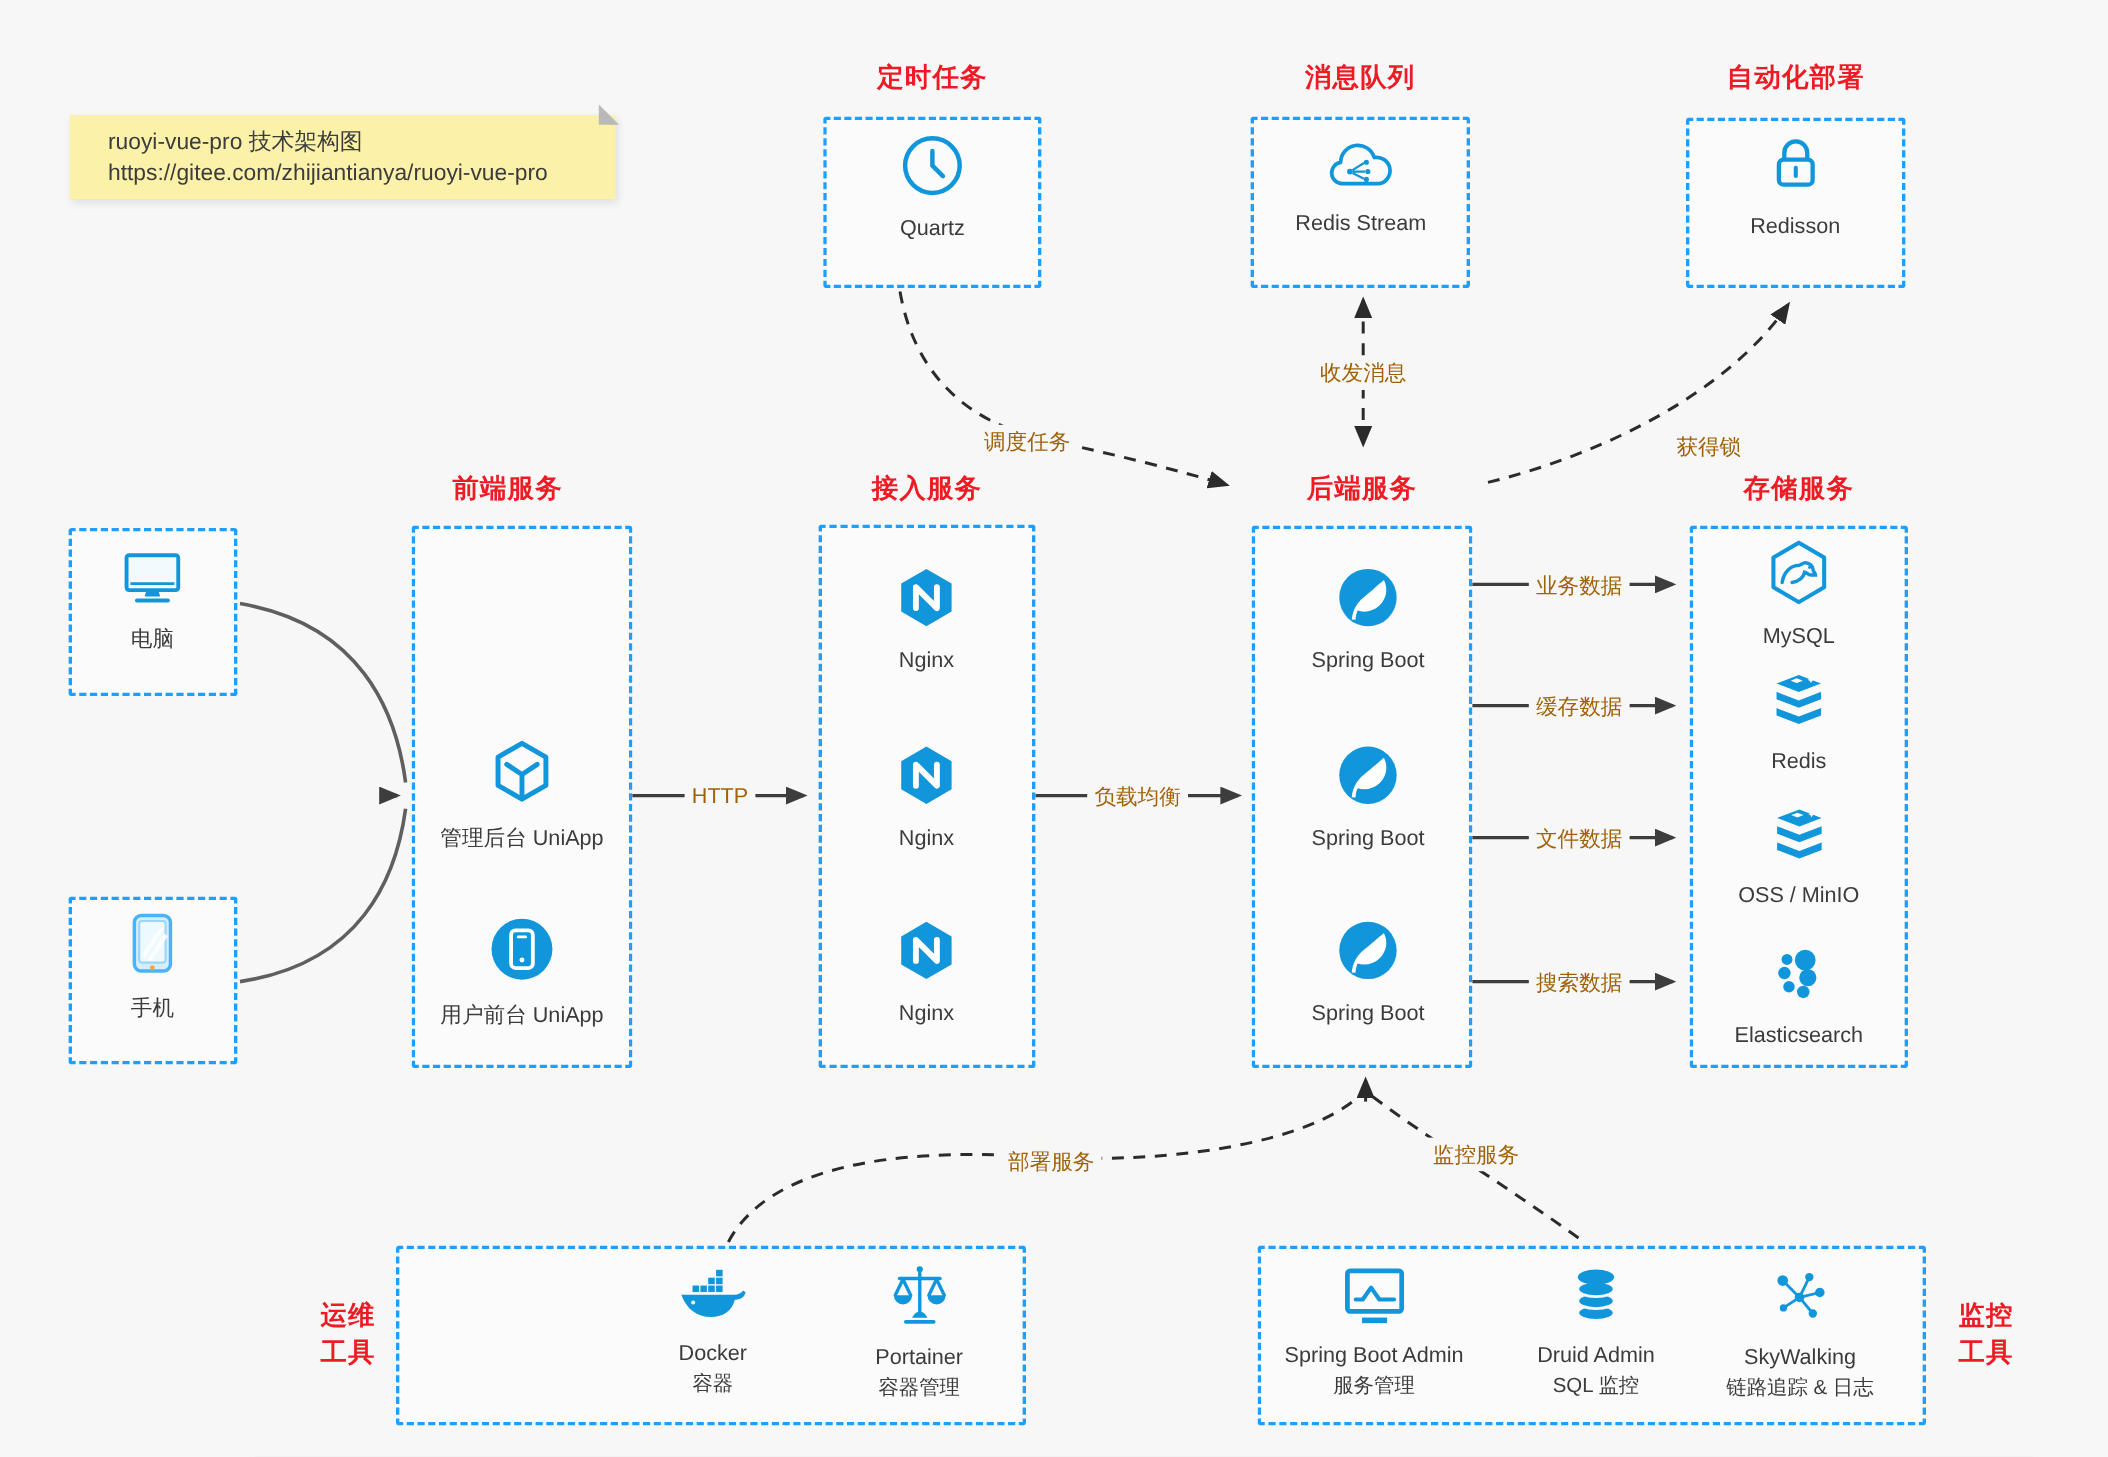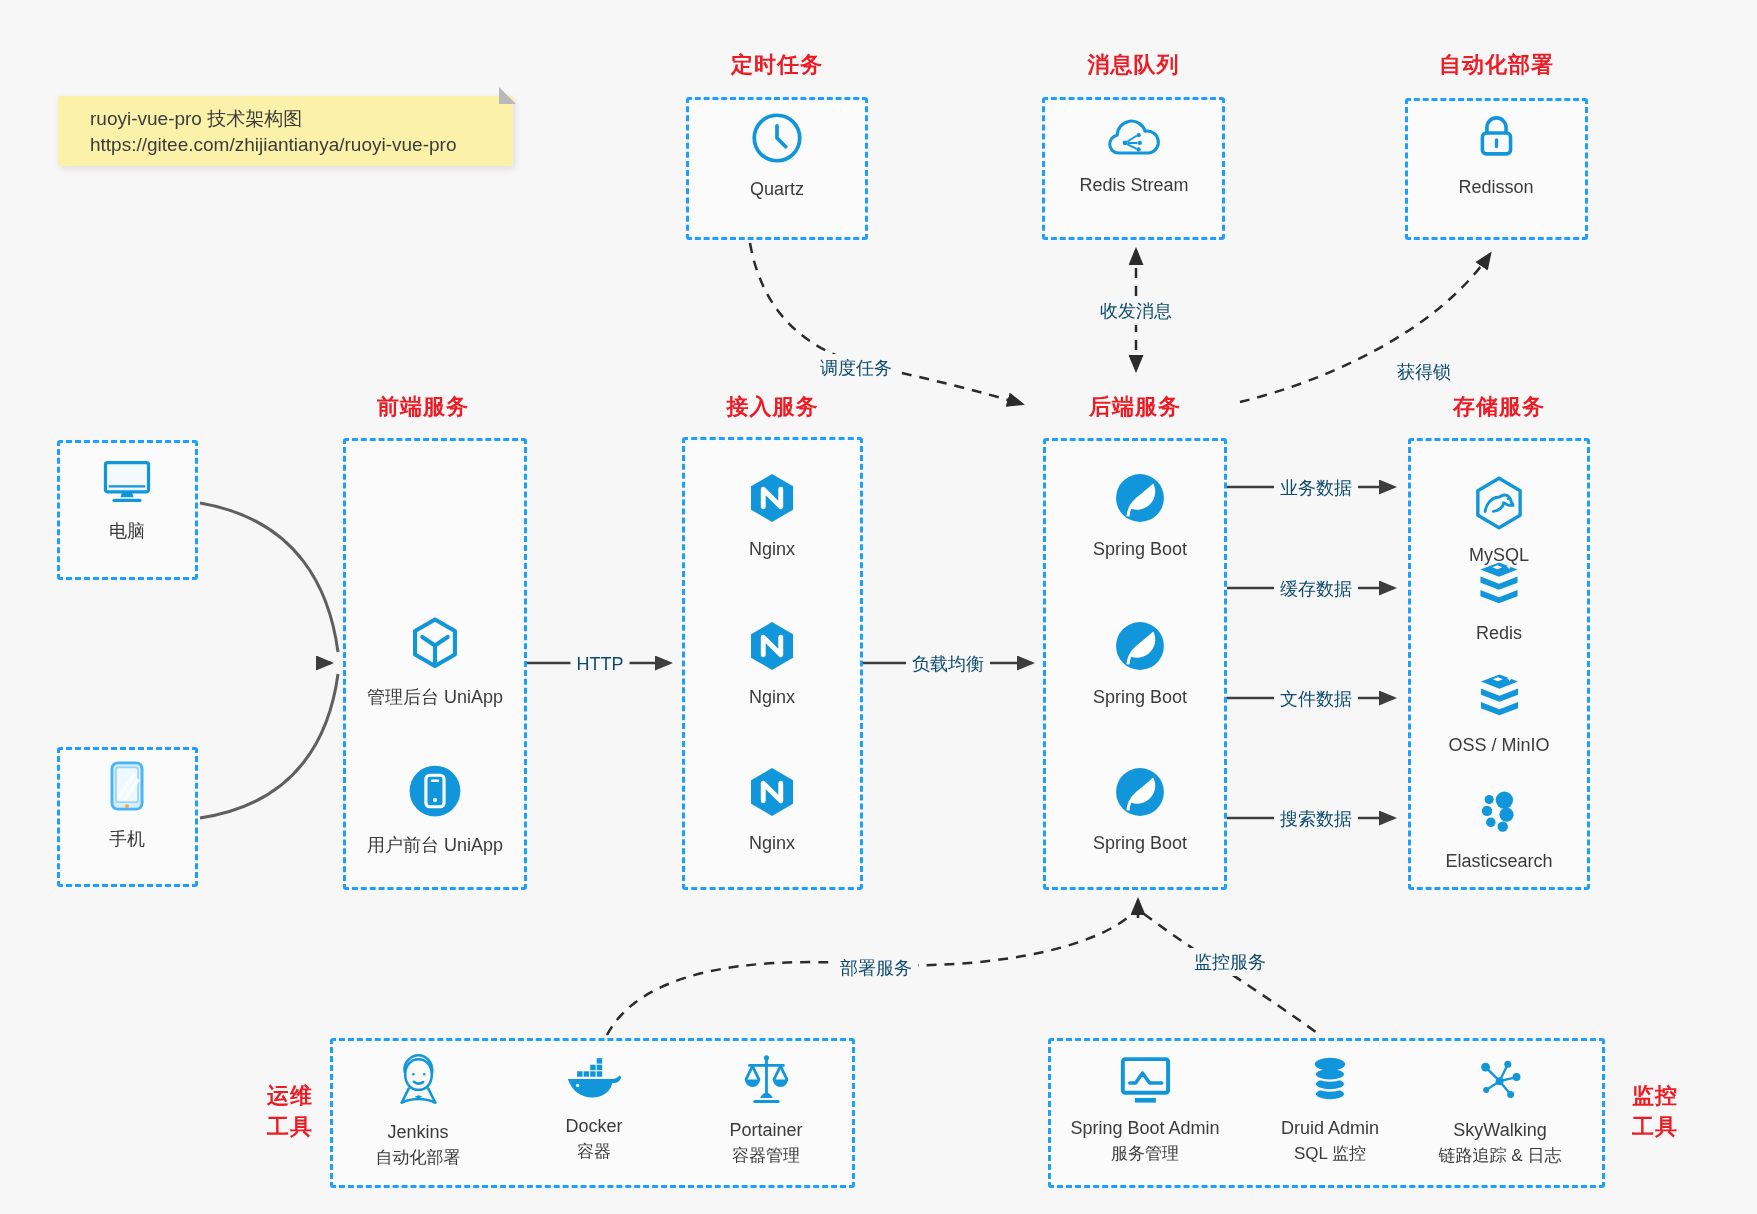--- a/index.html
+++ b/index.html
@@ -6,21 +6,21 @@
   .canvas{position:relative;width:1757px;height:1214px;background:#f7f7f8;overflow:hidden;
           font-family:"Liberation Sans","DejaVu Sans",sans-serif;color:#3b3b3b;}
   .box{position:absolute;border:3px dashed #1e9fff;border-radius:3px;background:rgba(255,255,255,.55);box-sizing:border-box;}
   .gtitle{position:absolute;color:#ed1c24;font-weight:bold;font-size:22px;text-align:center;letter-spacing:1px;}
   .side-title{position:absolute;transform:translateX(-50%);color:#ed1c24;font-weight:bold;font-size:22px;line-height:31px;text-align:center;letter-spacing:1px;}
   .node{position:absolute;transform:translateX(-50%);text-align:center;z-index:3;}
   .node .lbl{margin-top:9px;font-size:18px;color:#3b3b3b;white-space:nowrap;}
   .node .nm{margin-top:8px;font-size:18px;color:#3b3b3b;white-space:nowrap;}
   .node .desc{margin-top:3px;font-size:17px;color:#3b3b3b;white-space:nowrap;}
   .icw{display:inline-block;line-height:0;}
-  .elabel{position:absolute;transform:translate(-50%,-50%);font-size:18px;color:#0c4a6e;
+  .elabel{position:absolute;transform:translate(-50%,-50%);font-size:18px;color:#a16207;
           background:#f7f7f8;padding:2px 6px;white-space:nowrap;z-index:4;}
   .overlay{position:absolute;left:0;top:0;z-index:2;pointer-events:none;}
   .note{position:absolute;left:58px;top:96px;width:455px;height:70px;background:#fbf1a9;
         box-shadow:2px 3px 7px rgba(0,0,0,.10);z-index:3;}
   .note .ntext{padding:10px 0 0 32px;font-size:19px;line-height:26px;color:#3c3c3c;}
   .note .fold{position:absolute;right:-3px;top:-9px;width:0;height:0;
         border-left:17px solid #b9b9b9;border-top:17px solid transparent;}
 </style>
 </head>
 <body>
@@ -226,21 +226,21 @@
           <circle cx="24" cy="24" r="20.5" fill="#1296db"></circle>
           <path d="M35.4 11.5 c3.3 6.8 1.6 13.6-3.2 18.2 c-4.4 4.2-10.6 5.3-15.6 3.6 c-.9 2-1.4 4.2-1.5 6.6 l-2.7-.2 c.4-3.3 1.2-6.2 2.6-8.8 c3-5.6 8.3-8.9 12.6-12.7 c3.2-2.8 5.9-5 7.8-6.7 z" fill="#ffffff"></path>
         </svg>
     </span>
     <div class="lbl">Spring Boot</div>
   </div>
 
   <div class="gtitle" style="left:1408px;top:392px;width:182px">存储服务</div>
   <div class="box" style="left:1408px;top:438px;width:182px;height:452px"></div>
 
-  <div class="node" style="left:1499px;top:474px">
+  <div class="node" style="left:1499px;top:448px">
     <span class="icw">
       <svg width="58" height="58" viewBox="0 0 48 48">
         <path d="M24 3.5 L41.5 13.8 V34.2 L24 44.5 L6.5 34.2 V13.8 Z" fill="none" stroke="#1296db" stroke-width="2.8" stroke-linejoin="round"></path>
         <path d="M12.5 31 c1.2-7.5 6.3-11.5 10.5-11.7 c2.4-.1 3.3-1.9 5.5-1.9 c2.9 0 5.2 2.2 5.4 4.8 c.1 1.5 1.6 2.3 1.6 3.6 h-3.3 c-1.9 0-2.4-1.7-4.2-1.9 c-.7 3.9-4.5 6.5-8.6 7" fill="none" stroke="#1296db" stroke-width="2.4" stroke-linecap="round"></path>
         <circle cx="31.4" cy="20.6" r="1" fill="#1296db"></circle>
       </svg>
     </span>
     <div class="lbl">MySQL</div>
   </div>
 
@@ -289,38 +289,20 @@
     </span>
     <div class="lbl">Elasticsearch</div>
   </div>
 
   <div class="side-title" style="left:290px;top:1080px">
     <div>运维</div>
     <div>工具</div>
   </div>
   <div class="box" style="left:330px;top:1038px;width:525px;height:150px"></div>
 
-  <div class="node" style="left:418px;top:1050px">
-    <span class="icw">
-      <svg width="56" height="60" viewBox="0 0 48 52">
-        <g fill="none" stroke="#1296db" stroke-width="2.2" stroke-linecap="round" stroke-linejoin="round">
-          <path d="M12.5 21.5 c0-9 5.5-13.5 11.5-13.5 s11.5 4.5 11.5 13.5 c0 8-5 13-11.5 13 s-11.5-5-11.5-13 z"></path>
-          <path d="M12 19 c-1.5-9 6.5-14.5 12-14.5 s13 5 11.8 15.5"></path>
-          <path d="M20 27.5 c2.5 2 5.5 2 8 .3"></path>
-          <path d="M15.5 33.5 L9.5 45.5 M32.5 33.5 L38.5 45.5"></path>
-          <path d="M9.5 45.5 c9-4 20-4 29 0"></path>
-        </g>
-        <circle cx="19.5" cy="21" r="1.1" fill="#1296db"></circle>
-          <circle cx="29" cy="21" r="1.1" fill="#1296db"></circle>
-        <path d="M20.5 40.5 l3.5-1.3 3.5 1.3 -3.5 1.6 z" fill="#1296db"></path>
-      </svg>
-    </span>
-    <div class="nm">Jenkins</div>
-    <div class="desc">自动化部署</div>
-  </div>
 
   <div class="node" style="left:594px;top:1056px">
     <span class="icw">
       <svg width="62" height="48" viewBox="0 0 56 44">
         <g fill="#1296db">
           <rect x="12.5" y="14" width="5" height="5"></rect>
             <rect x="18.5" y="14" width="5" height="5"></rect>
             <rect x="24.5" y="14" width="5" height="5"></rect>
             <rect x="30.5" y="14" width="5" height="5"></rect>
             <rect x="24.5" y="8" width="5" height="5"></rect>

